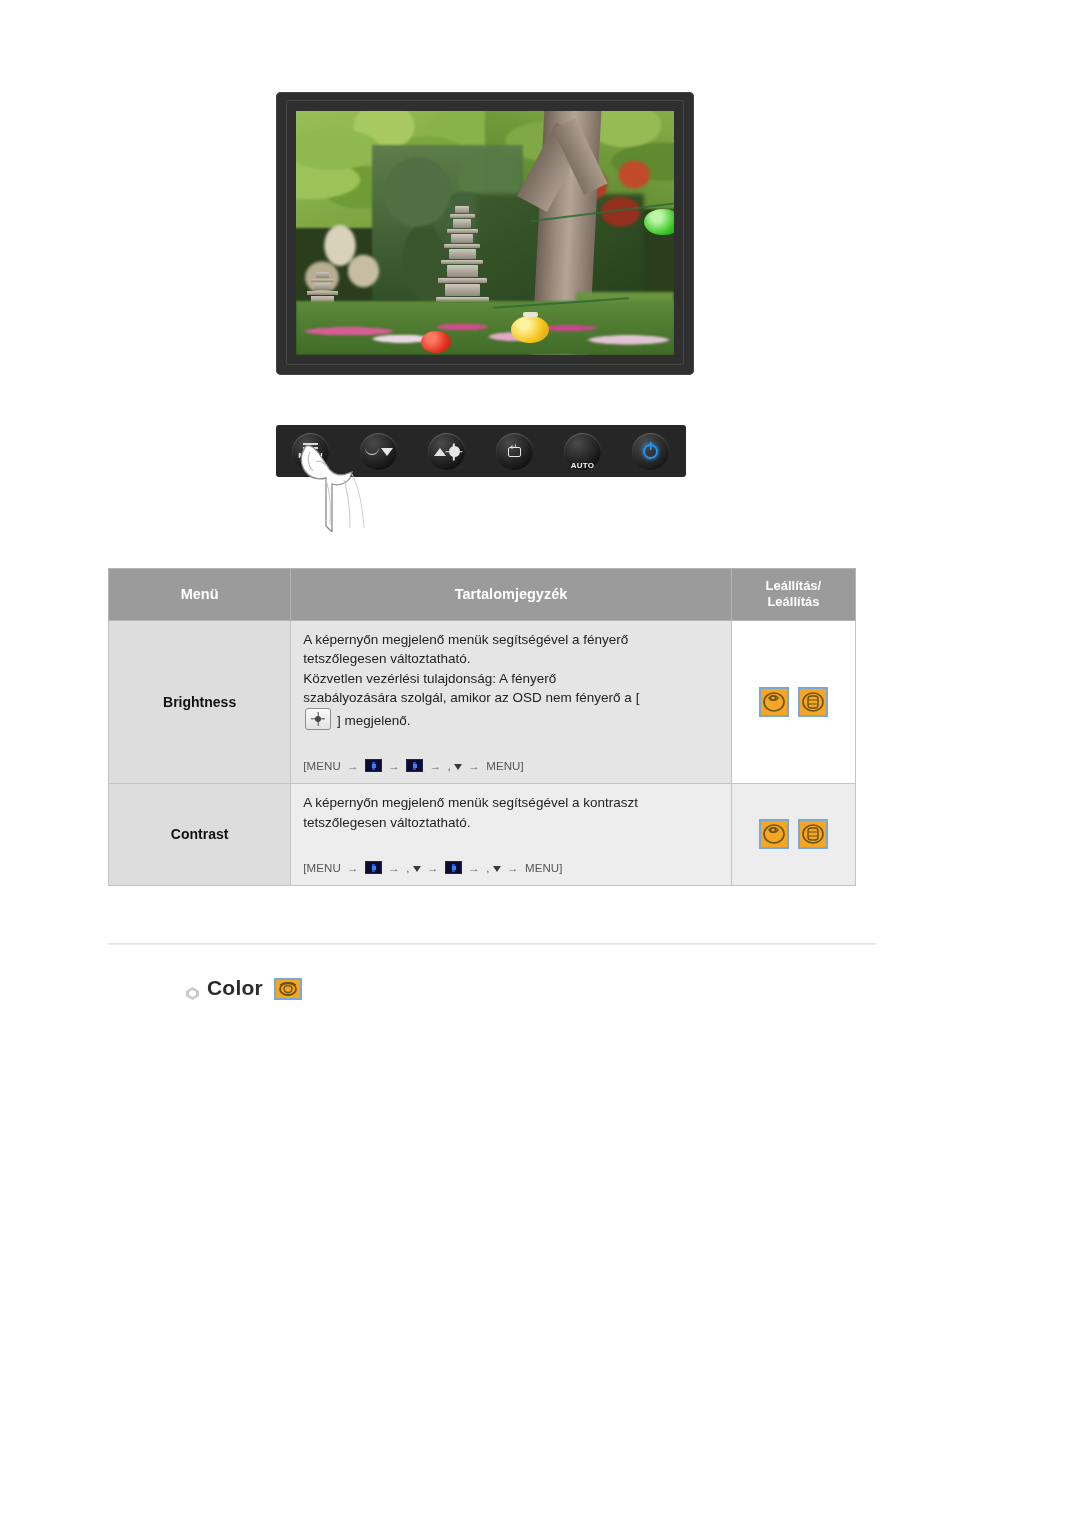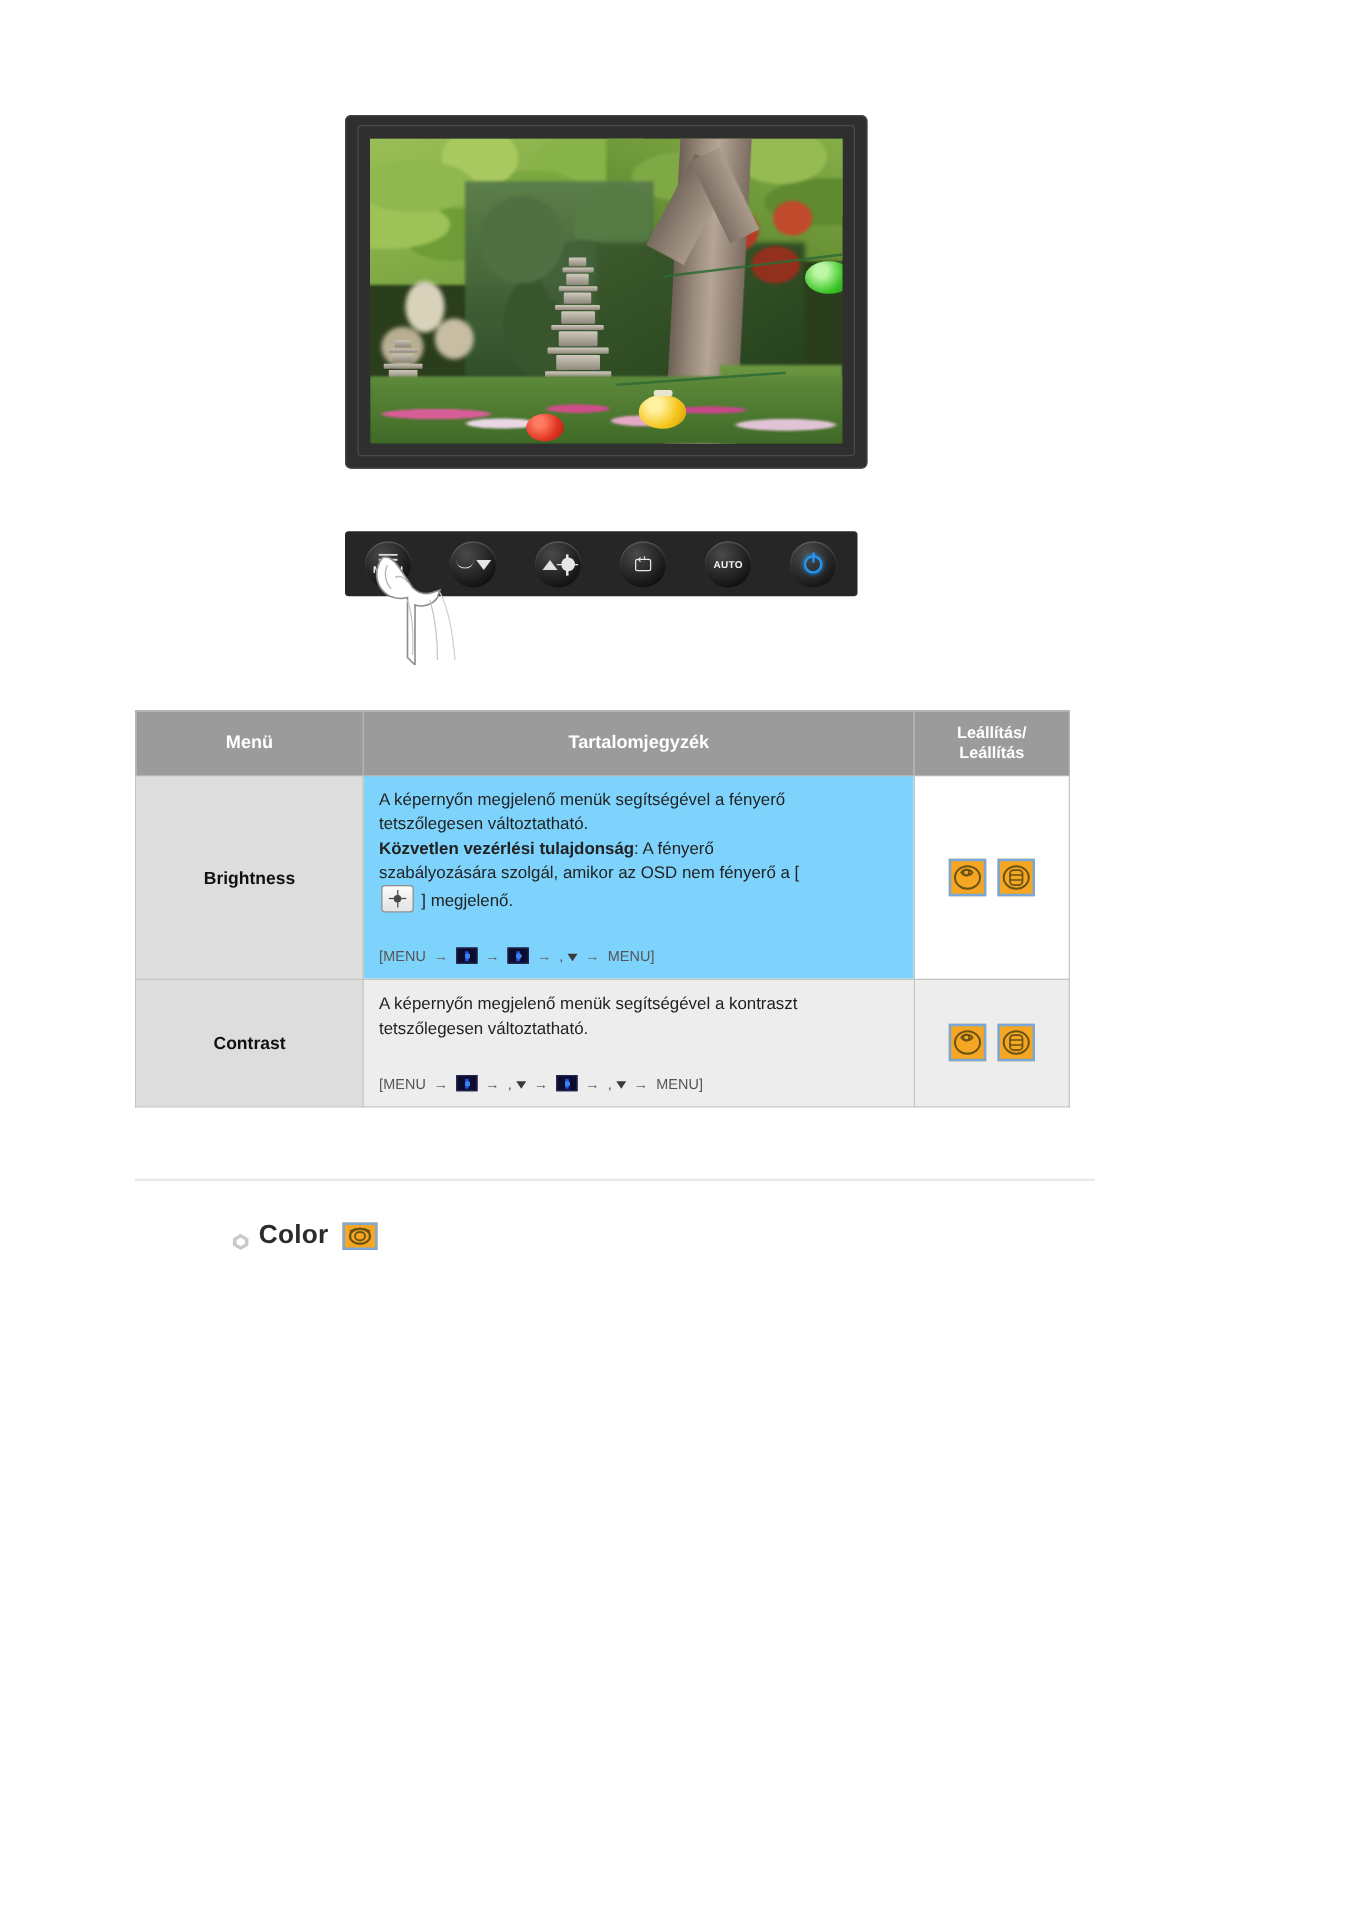--- a/index.html
+++ b/index.html
@@ -211,21 +211,21 @@
   }
   .ctrl-btn.menu { left: 16px; flex-direction: column; gap: 1px; }
   .ctrl-btn.menu .bars {
     width: 15px; height: 8px;
     background:
       linear-gradient(#dcdcdc 0 2px, transparent 2px 4px) 0 0/100% 4px repeat-y;
   }
   .ctrl-btn.down { left: 84px; }
   .ctrl-btn.bright { left: 152px; }
   .ctrl-btn.enter { left: 220px; }
-  .ctrl-btn.auto { left: 288px; }
+  .ctrl-btn.auto { left: 288px; align-items: flex-end; }
   .ctrl-btn.power {
     left: 356px;
     background: radial-gradient(circle at 36% 28%, #4d4d4d 0%, #1a1a1a 72%, #050505 100%);
   }
   .power-glyph {
     width: 15px; height: 15px;
     border-radius: 50%;
     border: 2.4px solid #2196f3;
     position: relative;
     box-shadow: 0 0 4px #2196f3;
@@ -307,35 +307,35 @@
     vertical-align: middle;
   }
   td.cell-name {
     background: #dddddd;
     text-align: center;
     font-weight: bold;
     font-size: 14px;
     color: #111;
   }
   td.cell-desc {
-    background: #7dd3fc;
+    background: #e5e5e5;
     padding: 9px 14px 8px 12px;
     line-height: 1.45;
     font-size: 13.5px;
     color: #222;
   }
   td.cell-desc.shaded { background: #ededed; }
   td.cell-icons {
     background: #ffffff;
     text-align: center;
     padding: 6px 8px;
     white-space: nowrap;
   }
   td.cell-icons.shaded { background: #ededed; }
-  .desc-bold { font-weight: bold; }
+  .desc-bold { font-weight: normal; }
   .inline-osd-box {
     display: inline-block;
     vertical-align: -5px;
     width: 26px; height: 22px;
     background: linear-gradient(180deg,#fbfbfb,#e3e3e3);
     border: 1px solid #8d8d8d;
     border-radius: 3px;
     position: relative;
     margin: 0 2px;
   }

